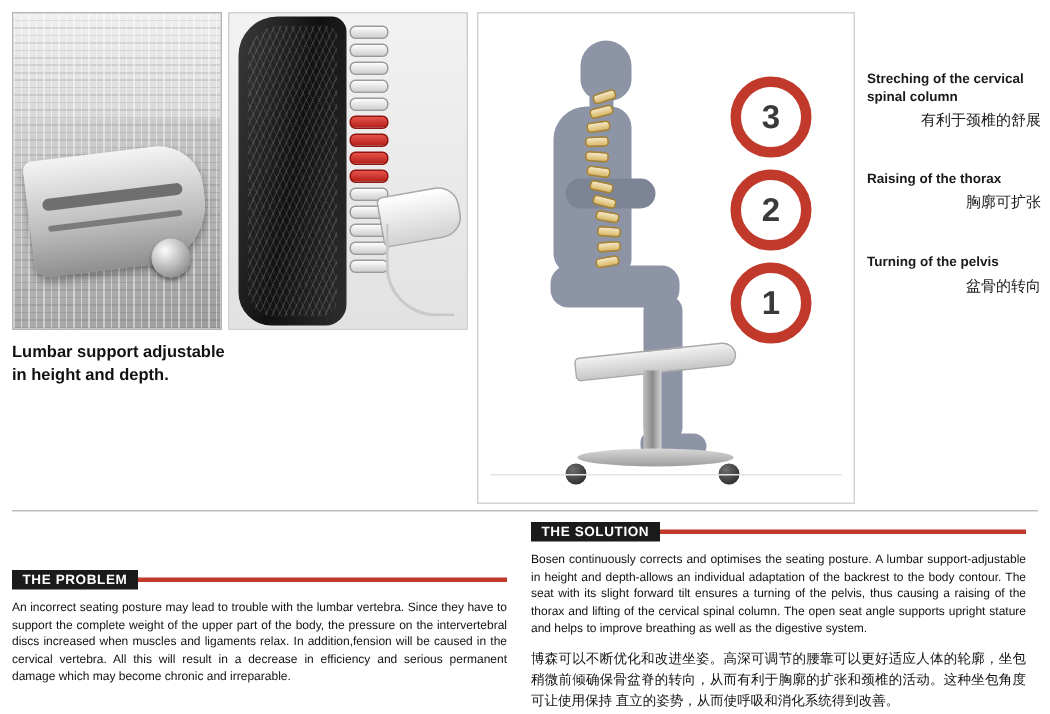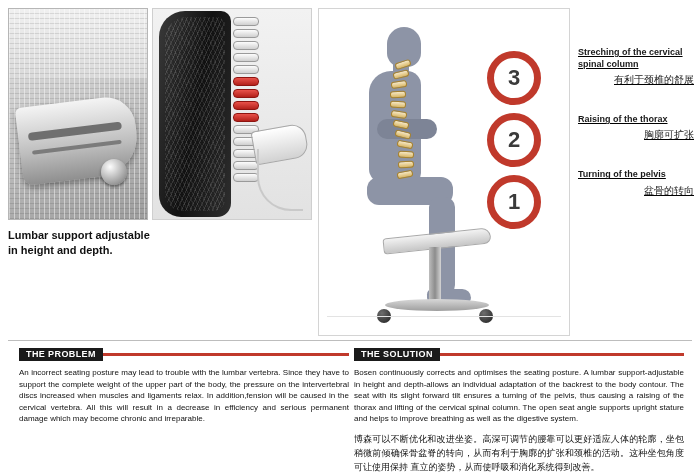--- a/index.html
+++ b/index.html
@@ -185,21 +185,21 @@
   }
   .caster {
     position:absolute; width: 14px; height: 14px; border-radius:50%;
     background: radial-gradient(circle at 35% 30%,#6e6e6e,#1d1d1d);
   }
   #caster-l { left: 34px; top: 282px; }
   #caster-r { left: 136px; top: 282px; }
 
   
   .right-labels {
-    position:absolute; left: 578px; top: 46px; width: 116px; text-decoration: underline;
+    position:absolute; left: 578px; top: 46px; width: 116px;
   }
   .rl-item { margin-bottom: 26px; }
   .rl-en {
     font-size: 9px; color: #1a1a1a; line-height: 1.35; font-weight: 600;
   }
   .rl-cn {
     font-size: 10px; color: #1a1a1a; margin-top: 3px; text-align: right;
   }
 
   
@@ -207,21 +207,21 @@
     position:absolute; left: 8px; top: 228px; width: 150px;
   }
   .lc-en { font-size: 11px; font-weight: 700; color:#111; line-height: 1.35; }
   .lc-cn { font-size: 10px; color:#111; margin-top: 5px; }
 
   
   .hr-top {
     position:absolute; left: 8px; right: 8px; top: 340px; height: 1px; background:#bdbdbd;
   }
   .section { position:absolute; top: 348px; width: 330px; }
-  #section-problem { left: 19px; }
+  #section-problem { left: 8px; margin-top: 32px; }
   #section-solution { left: 354px; }
 
   .sec-head {
     display:flex; align-items:center; height: 13px; margin-bottom: 6px;
   }
   .sec-title {
     background:#1a1a1a; color:#fff; font-size: 9px; font-weight:700;
     letter-spacing: .4px; padding: 2px 7px; height: 13px; line-height: 9px;
   }
   .sec-rule { flex: 1; height: 3px; background:#c0392b; }

